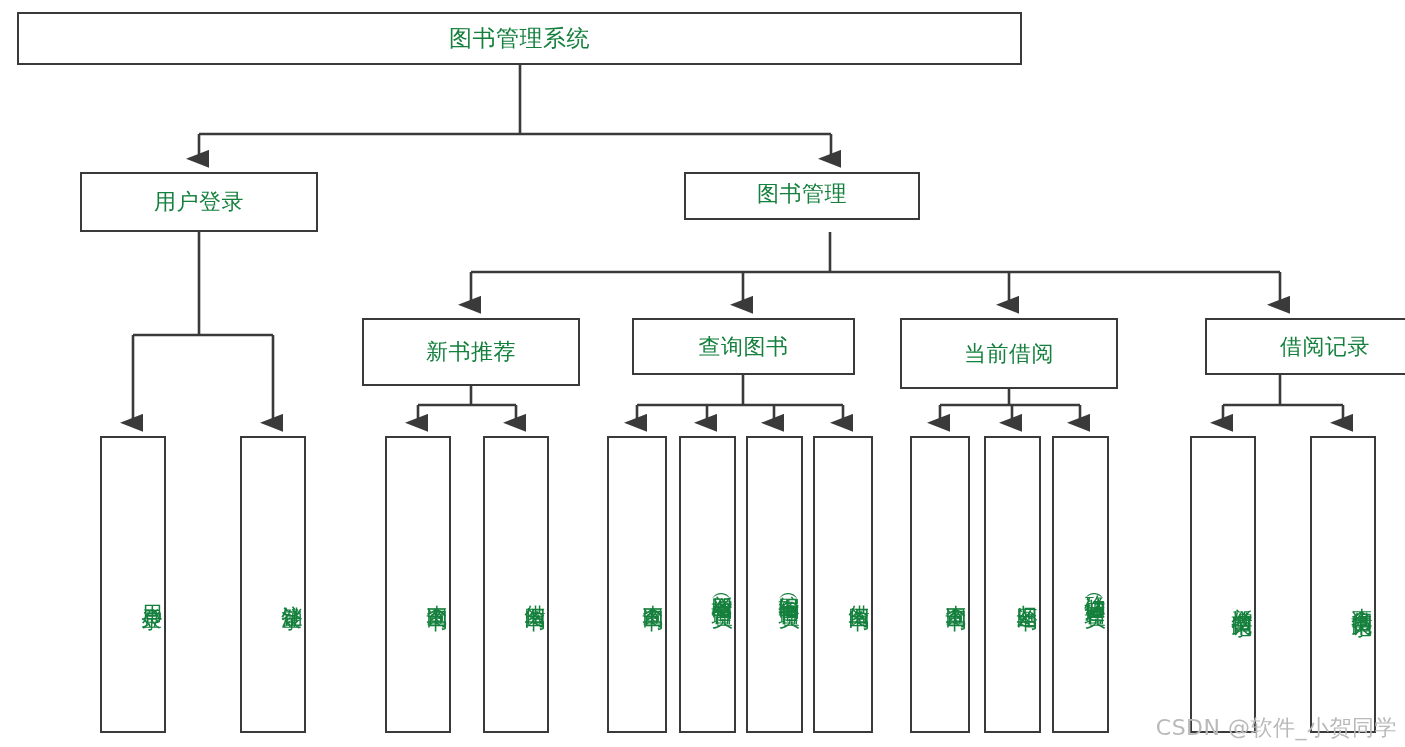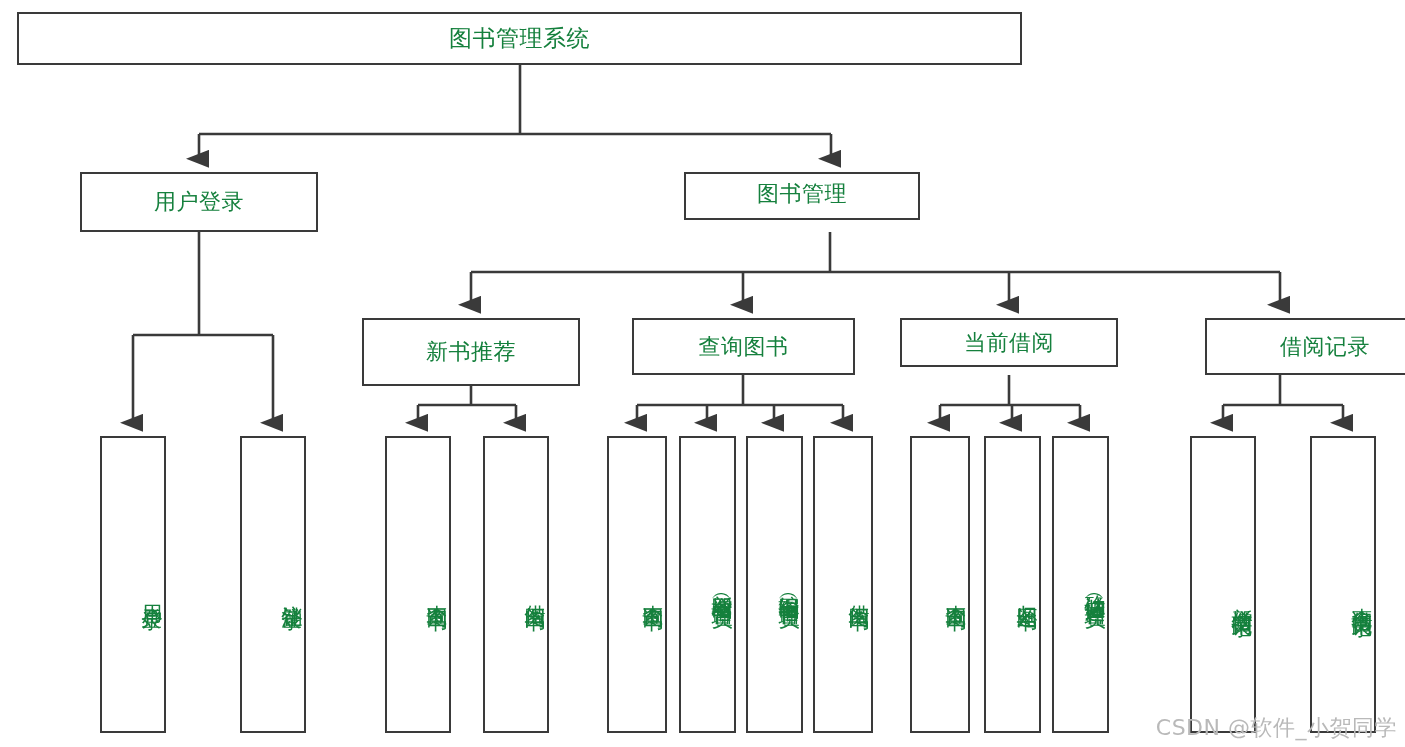--- a/index.html
+++ b/index.html
@@ -135,21 +135,21 @@
   <div class="node horiz" style="left:684px; top:172px; width:236px; height:48px;font-family:Liberation Mono, monospace;">
     <span class="label">图书管理</span>
   </div>
 
   <div class="node horiz" style="left:362px; top:318px; width:218px; height:68px;">
     <span class="label">新书推荐</span>
   </div>
   <div class="node horiz" style="left:632px; top:318px; width:223px; height:57px;">
     <span class="label">查询图书</span>
   </div>
-  <div class="node horiz" style="left:900px; top:318px; width:218px; height:49px;">
+  <div class="node horiz" style="left:900px; top:318px; width:218px; height:71px;">
     <span class="label">当前借阅</span>
   </div>
   <div class="node horiz" style="left:1185px; top:318px; width:240px; height:57px;margin-left:20px;">
     <span class="label">借阅记录</span>
   </div>
 
   <div class="node vert" style="left:100px; top:436px; width:66px; height:297px;">
     <span class="label">用户登录</span>
   </div>
   <div class="node vert" style="left:240px; top:436px; width:66px; height:297px;">

